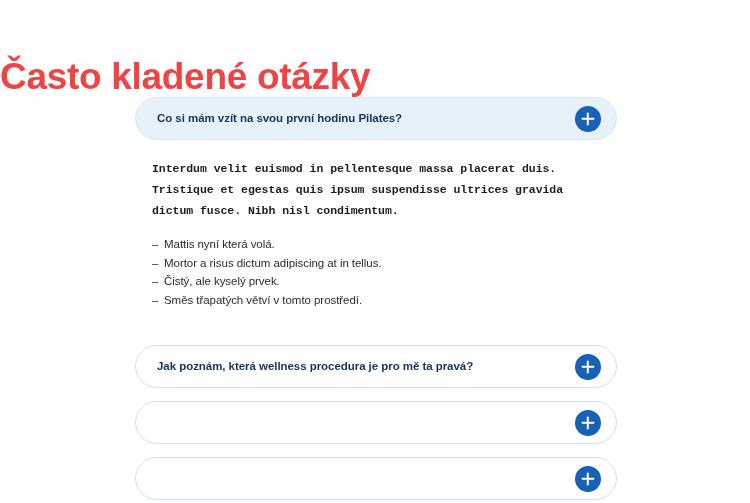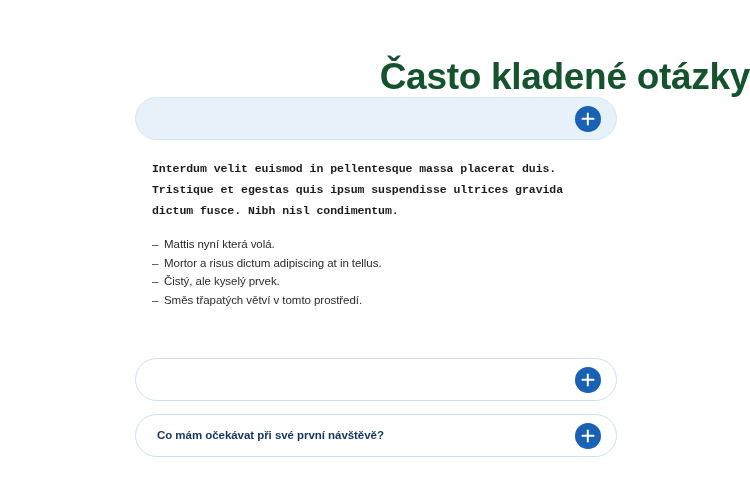--- a/index.html
+++ b/index.html
@@ -21,25 +21,25 @@
     background: #ffffff;
     box-sizing: border-box;
   }
 
   
   .page-title {
     position: absolute;
     top: 29px;
     left: 0;
     width: 750px;
-    text-align: right;
+    text-align: left;
     font-size: 37px;
     font-weight: bold;
     letter-spacing: -0.3px;
-    color: #14532d;
+    color: #ef4444;
     line-height: 46px;
     white-space: nowrap;
   }
 
   
   .faq-list {
     position: absolute;
     top: 97px;
     left: 135px;
     width: 482px;
@@ -166,20 +166,21 @@
 <body>
 
 <div class="page">
 
   <h1 class="page-title">Často kladené otázky</h1>
 
   <div class="faq-list">
 
     <div class="faq-item">
       <div class="faq-header open">
+        <span class="faq-question">Co si mám vzít na svou první hodinu Pilates?</span>
         <button class="toggle-btn">
           <span class="bar-h"></span>
           <span class="bar-v"></span>
         </button>
       </div>
 
       <div class="faq-panel">
         <p class="panel-paragraph">Interdum velit euismod in pellentesque massa placerat duis. Tristique et egestas quis ipsum suspendisse ultrices gravida dictum fusce. Nibh nisl condimentum.</p>
 
         <ul class="panel-list">
@@ -199,36 +200,42 @@
             <span class="dash">–</span>
             <span>Směs třapatých větví v tomto prostředí.</span>
           </li>
         </ul>
       </div>
 
       <div class="panel-spacer"></div>
     </div>
 
     <div class="faq-item">
+      <div class="faq-header">
+        <span class="faq-question">Jak poznám, která wellness procedura je pro mě ta pravá?</span>
+        <button class="toggle-btn">
+          <span class="bar-h"></span>
+          <span class="bar-v"></span>
+        </button>
+      </div>
       <div class="item-gap"></div>
     </div>
 
     <div class="faq-item">
       <div class="faq-header">
         <button class="toggle-btn">
           <span class="bar-h"></span>
           <span class="bar-v"></span>
         </button>
       </div>
       <div class="item-gap"></div>
     </div>
 
     <div class="faq-item">
       <div class="faq-header">
-        <span class="faq-question">Co mám očekávat při své první návštěvě?</span>
         <button class="toggle-btn">
           <span class="bar-h"></span>
           <span class="bar-v"></span>
         </button>
       </div>
     </div>
 
   </div>
 </div>
 

